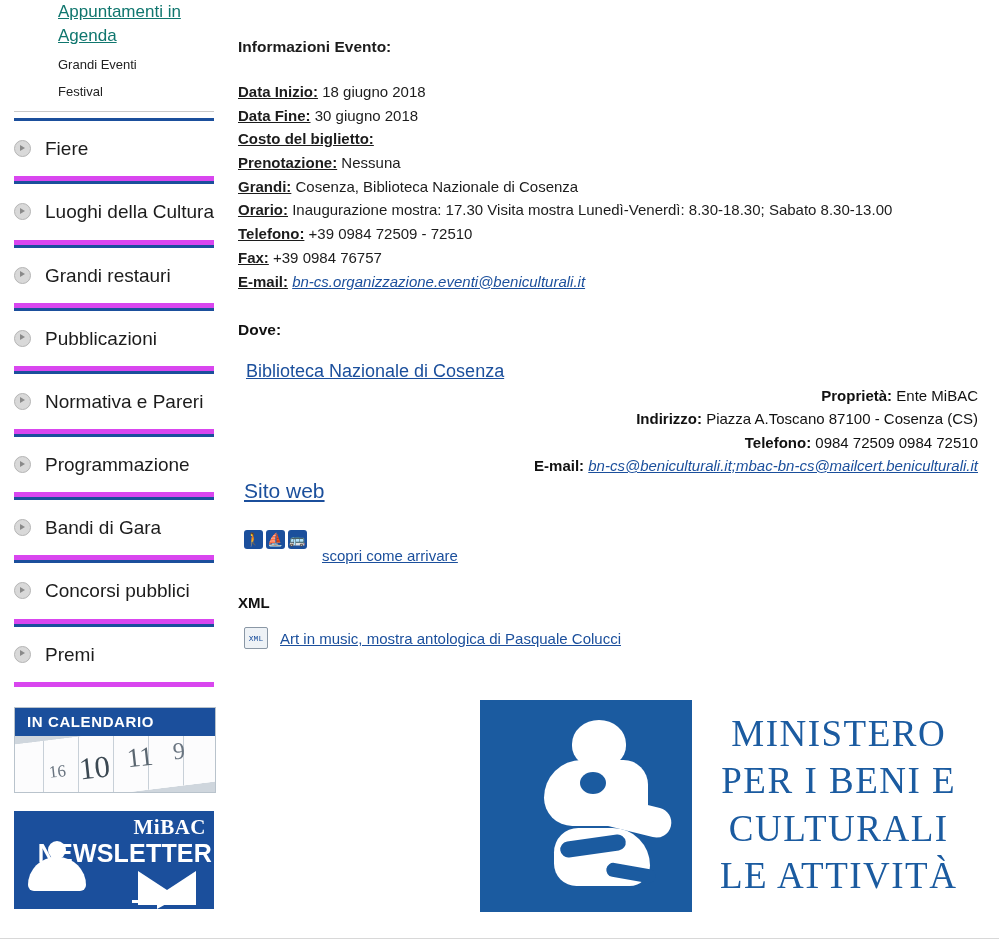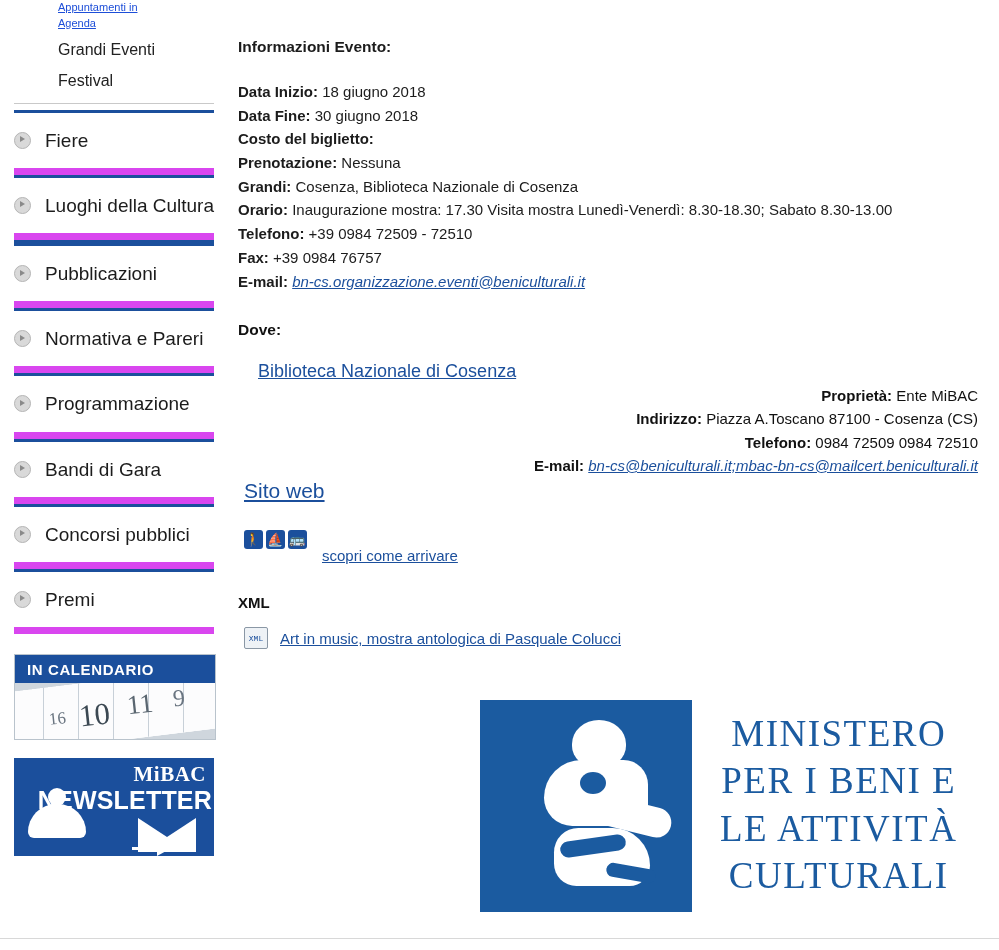--- a/index.html
+++ b/index.html
@@ -21,30 +21,30 @@
     position: absolute;
     left: 14px;
     top: 0;
     width: 200px;
   }
   .sub-links {
     padding: 0 0 6px 0;
     margin: 0;
   }
   .sub-link {
-    font-size: 11px;
-    color: #1d4ed8;
+    font-size: 17px;
+    color: #0f766e;
     text-decoration: underline;
     display: block;
     line-height: 1.42;
     padding-left: 44px;
     padding-right: 4px;
   }
   .sub-item {
-    font-size: 16px;
+    font-size: 13px;
     color: #222222;
     display: block;
     line-height: 1.42;
     padding-left: 44px;
     padding-top: 8px;
   }
   .sub-divider {
     border-bottom: 1px solid #c9c9c9;
     margin: 10px 0 0 0;
   }
@@ -53,21 +53,21 @@
     margin-top: 0;
   }
   .nav-rule {
     border-top: 3px solid #1b4f9c;
     margin: 0;
   }
   .nav-item {
     display: flex;
     align-items: center;
     padding: 16px 0 16px 0;
-    border-bottom: 7px solid #d946ef;
+    border-bottom: 5px solid #d946ef;
     cursor: pointer;
   }
   .nav-bullet {
     width: 15px;
     height: 15px;
     border-radius: 50%;
     background: #d9d9d9;
     border: 1px solid #b5b5b5;
     flex: 0 0 auto;
     margin-right: 14px;
@@ -242,34 +242,34 @@
     font-weight: bold;
     color: #1c1c1c;
     margin: 38px 0 0 0;
   }
   .info-list {
     margin: 24px 0 0 0;
     font-size: 15px;
     line-height: 1.58;
     color: #1c1c1c;
   }
-  .info-list b { font-weight: bold; }
+  .info-list b { font-weight: bold; text-decoration: underline; }
   .link {
     color: #1b4f9c;
     text-decoration: underline;
     font-style: italic;
   }
   .dove-head {
     font-size: 15.5px;
     font-weight: bold;
     margin: 28px 0 0 0;
   }
   .venue-name {
     display: inline-block;
-    margin: 22px 0 2px 20px;
+    margin: 22px 0 2px 8px;
     font-size: 18px;
     color: #1b4f9c;
     text-decoration: underline;
   }
   .venue-list {
     margin: 0 0 0 6px;
     font-size: 15px;
     line-height: 1.55;
     text-align: right;
   }
@@ -453,20 +453,24 @@
       <span class="nav-label">Fiere</span>
     </div>
 
     <div class="nav-rule"></div>
     <div class="nav-item">
       <span class="nav-bullet"></span>
       <span class="nav-label">Luoghi della Cultura</span>
     </div>
 
     <div class="nav-rule"></div>
+    <div class="nav-item">
+      <span class="nav-bullet"></span>
+      <span class="nav-label">Grandi restauri</span>
+    </div>
 
     <div class="nav-rule"></div>
     <div class="nav-item">
       <span class="nav-bullet"></span>
       <span class="nav-label">Pubblicazioni</span>
     </div>
 
     <div class="nav-rule"></div>
     <div class="nav-item">
       <span class="nav-bullet"></span>
@@ -618,18 +622,18 @@
       <div class="mf arm"></div>
       <div class="mf leg"></div>
       <div class="mf cut1"></div>
       <div class="mf cut2"></div>
       <div class="mf cut3"></div>
     </div>
   </div>
   <div class="ministero">
     <div>MINISTERO</div>
     <div>PER I BENI E</div>
+    <div>CULTURALI</div>
     <div>LE ATTIVITÀ</div>
-    <div>CULTURALI</div>
   </div>
 </div>
 
 <div id="bottom-rule"></div>
 
 </body></html>

